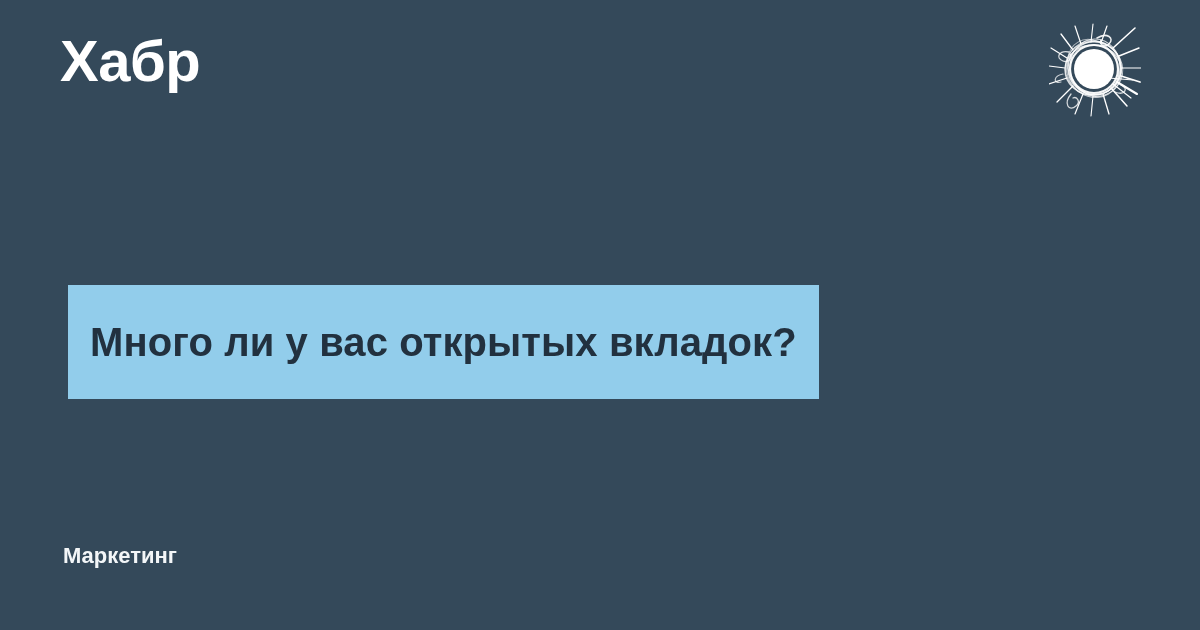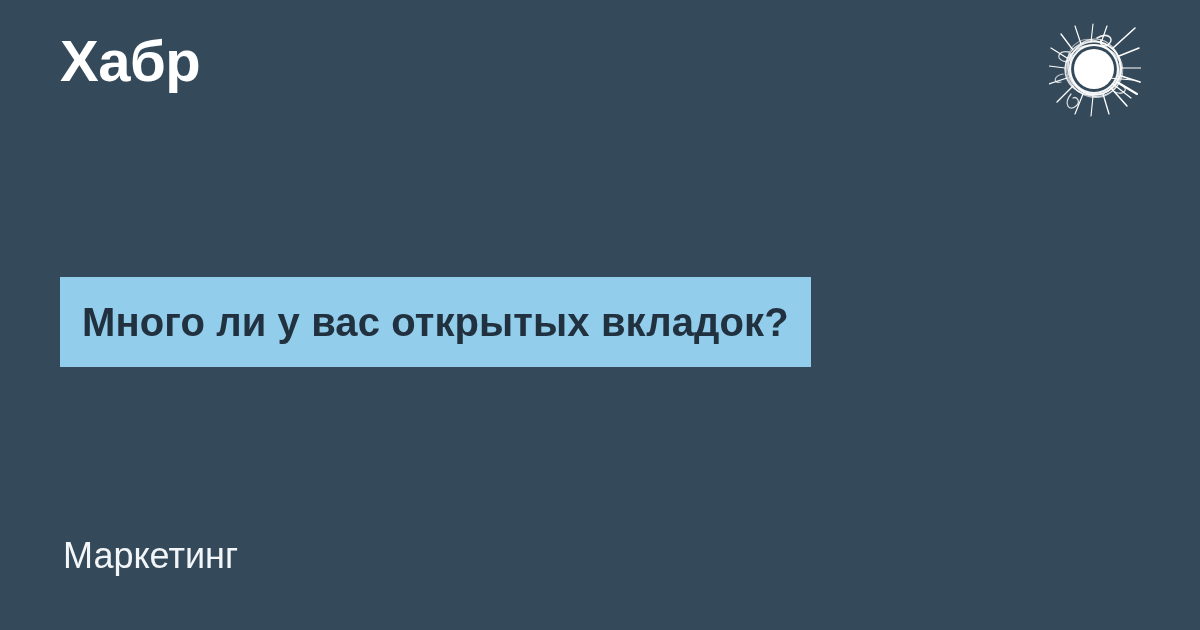--- a/index.html
+++ b/index.html
@@ -56,34 +56,34 @@
     top: 277px;
     max-width: 1080px;
   }
   .headline {
     display: inline-block;
     background: #92cdeb;
     color: #22313f;
     font-size: 40px;
     line-height: 82px;
     font-weight: 700;
-    padding: 4px 22px;
-    margin: 0;
+    padding: 16px 22px;
+    margin: 8px;
     white-space: nowrap;
     letter-spacing: 0.1px;
   }
 
   
   .hub {
     position: absolute;
     left: 63px;
     top: 537px;
-    font-size: 36px;
+    font-size: 22px;
     line-height: 38px;
-    font-weight: 400;
+    font-weight: 700;
     color: #f3f6f8;
     white-space: nowrap;
   }
 </style>
 </head>
 <body>
 
 <div class="card">
 
   <div class="brand-wordmark">Хабр</div>

